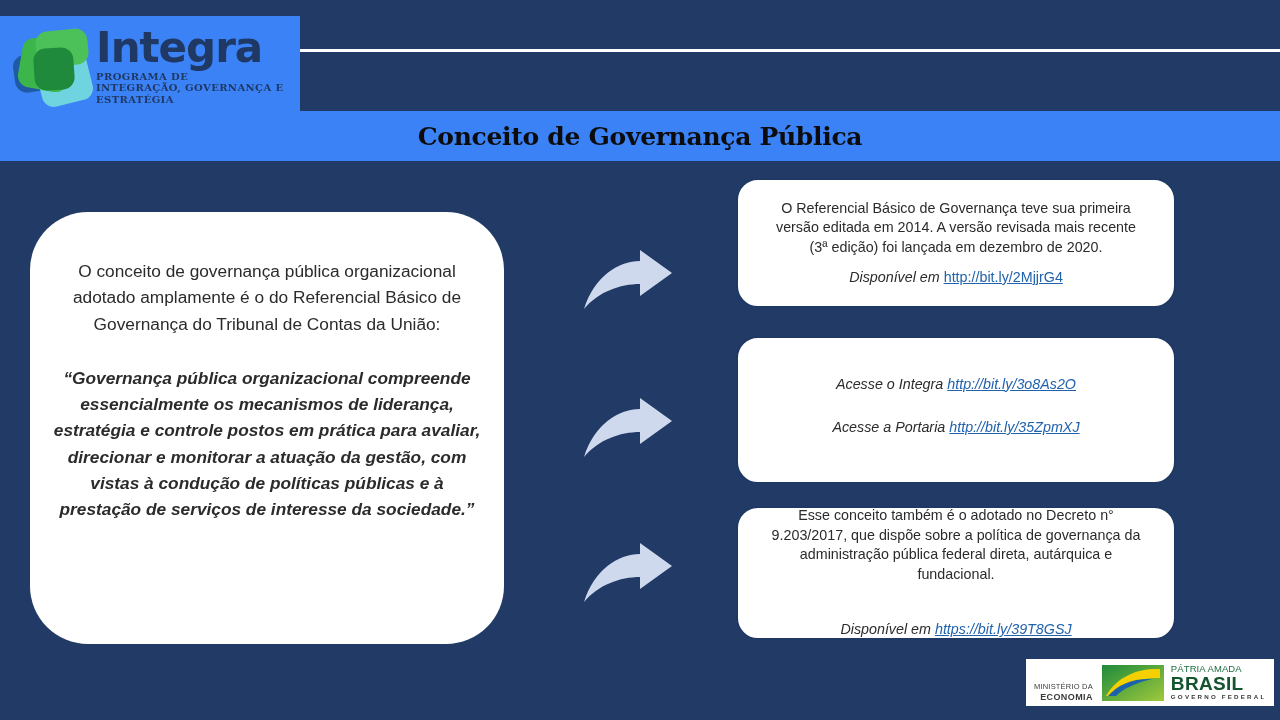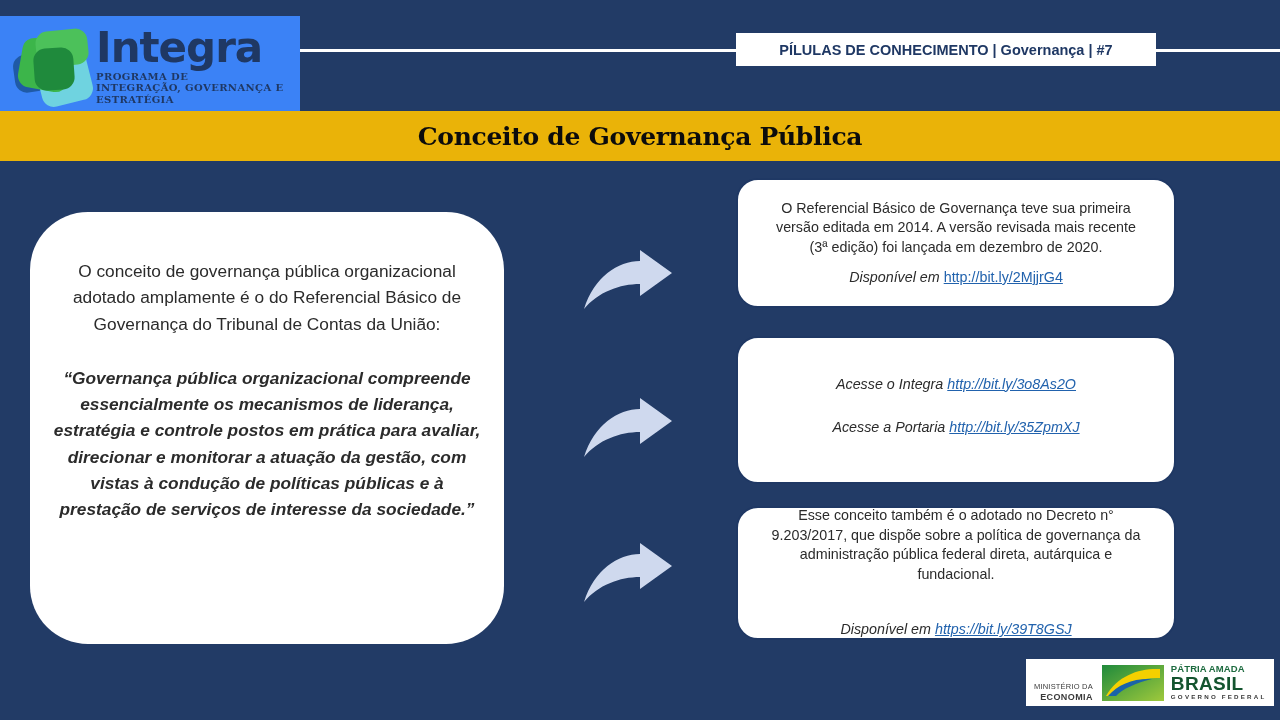--- a/index.html
+++ b/index.html
@@ -79,21 +79,21 @@
     font-size: 14.5px;
     font-weight: bold;
     color: #1f3864;
     white-space: nowrap;
   }
 
   
   .title-band {
     position: absolute; left: 0; top: 111px;
     width: 1280px; height: 50px;
-    background: #eab308;
+    background: #3b82f6;
     display: flex; align-items: center; justify-content: center;
   }
   .title-band h1 {
     margin: 0;
     font-family: "DejaVu Serif", serif;
     font-weight: bold;
     font-size: 25px;
     color: #0c0c0c;
     letter-spacing: -0.3px;
   }
@@ -194,21 +194,21 @@
     margin-right: 7px;
   }
   .brasil-emblem svg { display: block; width: 100%; height: 100%; }
 
   .brasil-text {
     flex: 0 0 auto;
     line-height: 1.05;
     color: #16603a;
     text-align: left;
   }
-  .brasil-text .t1 { font-size: 9.5px; font-weight: bold; letter-spacing: 0.1px; color: #1d6b3f; }
+  .brasil-text .t1 { font-size: 9.5px; font-weight: normal; letter-spacing: 0.1px; color: #1d6b3f; }
   .brasil-text .t2 { font-size: 19px; font-weight: bold; letter-spacing: 0.3px; color: #14542f; }
   .brasil-text .t3 { font-size: 6.2px; font-weight: bold; letter-spacing: 2.2px; color: #3a3a3a; }
 </style>
 </head>
 <body>
 
 <div class="header">
 
   <div class="logo-block">
     <div class="logo-mark">
@@ -220,23 +220,20 @@
     </div>
     <div class="logo-text">
       <div class="logo-word">Integra</div>
       <div class="logo-sub1">PROGRAMA DE</div>
       <div class="logo-sub2">INTEGRAÇÃO, GOVERNANÇA E ESTRATÉGIA</div>
     </div>
   </div>
 
   <div class="header-rule"></div>
 
-  <div class="pill-banner">
-    <span>PÍLULAS DE CONHECIMENTO | Governança | #7</span>
-  </div>
 </div>
 
 <div class="title-band">
   <h1>Conceito de Governança Pública</h1>
 </div>
 
 <div class="main-card">
   <p class="intro">O conceito de governança pública organizacional adotado amplamente é o do Referencial  Básico de Governança do Tribunal de Contas da União:</p>
   <p class="quote">“Governança pública organizacional  compreende essencialmente  os mecanismos  de liderança, estratégia  e controle  postos  em prática  para avaliar, direcionar  e monitorar a atuação  da gestão, com vistas à condução  de políticas  públicas  e à prestação  de serviços  de interesse  da sociedade.”</p>
 </div>

